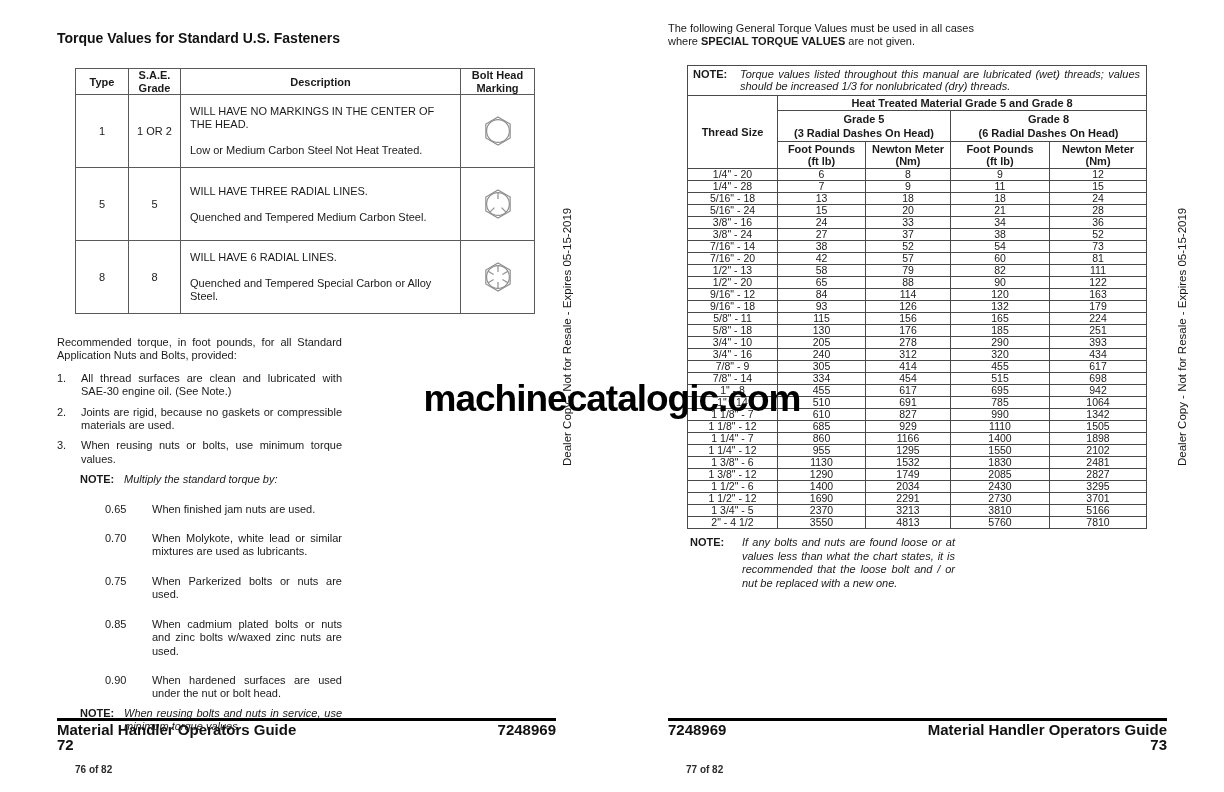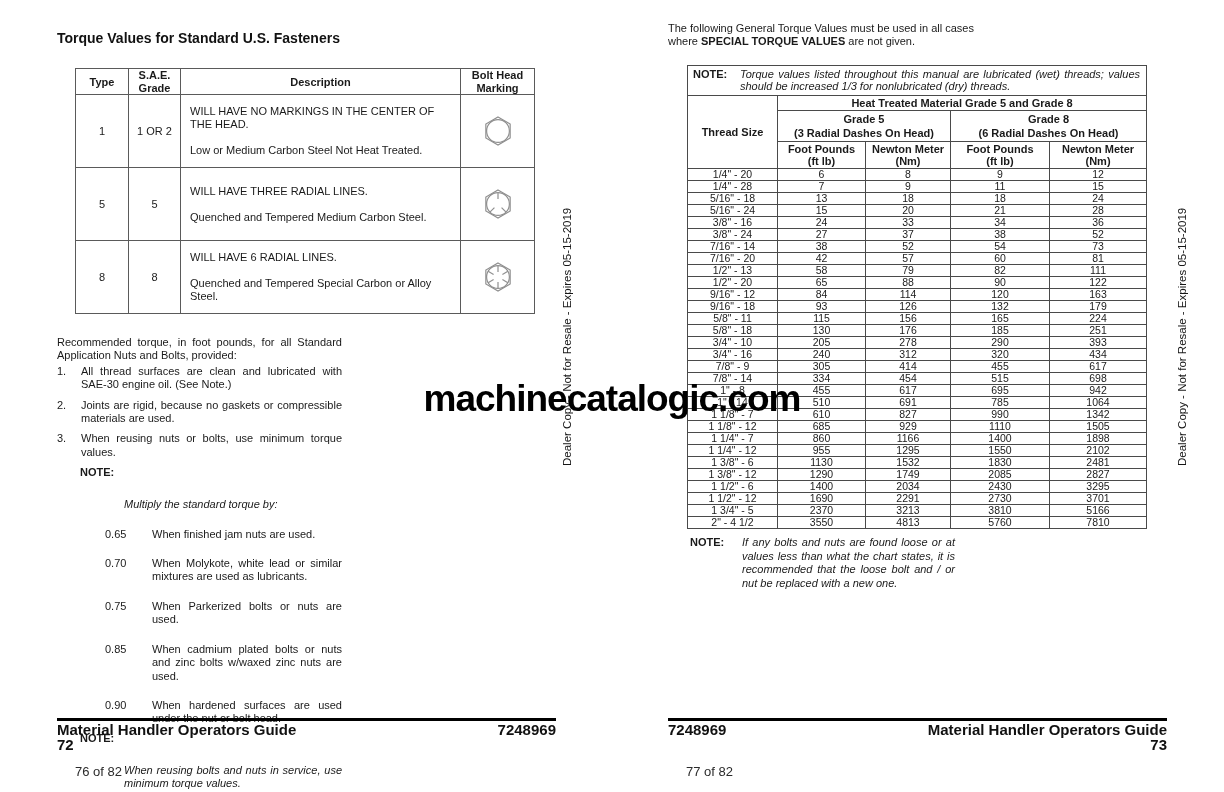--- a/index.html
+++ b/index.html
@@ -34,27 +34,27 @@
   .fastener-table th { font-weight:bold; height:25px; text-align:center; }
   .th2 span { display:block; line-height:12.5px; }
   .fastener-table tbody td { height:72px; text-align:center; }
   .fastener-table td.desc { text-align:left; padding:0 6px 0 9px; }
   .desc-inner { display:flex; flex-direction:column; justify-content:center; gap:13px; height:72px; }
   .desc-inner p { margin:0; line-height:13px; }
   .icon-cell svg { display:block; margin:0 auto; }
 
   .body-col { width:285px; margin-top:22px; font-size:11px; line-height:13.4px; }
   .just { text-align:justify; }
-  .body-col p.intro { margin:0 0 2px 0; }
+  .body-col p.intro { margin:0 0 9px 0; }
   .li { display:flex; margin:0 0 7px 0; }
   .li .num { width:24px; flex:none; }
   .li .litext { flex:1; }
   .noterow { display:flex; margin:4px 0 6px 0; }
   .noterow .nlabel { margin-left:23px; width:44px; flex:none; font-weight:bold; }
-  .noterow .ntext { flex:1; font-style:italic;margin-top:32px; }
+  .noterow .ntext { flex:1; font-style:italic; }
   .mult { display:flex; margin:16px 0 6px 0; }
   .mult .factor { margin-left:48px; width:47px; flex:none; }
   .mult .mtext { flex:1; }
 
   
   .page-right { position:absolute; left:668px; top:22px; width:500px; }
   .rintro { margin:0; font-size:11px; line-height:13.4px; }
 
   .torque-table {
     border-collapse:collapse; table-layout:fixed; width:459px;
@@ -80,21 +80,21 @@
   .rnote .ntext { width:213px; flex:none; font-style:italic; text-align:justify; }
 
   
   .rule { position:absolute; top:718px; height:3px; background:#000; }
   .rule-left { left:57px; width:499px; }
   .rule-right { left:668px; width:499px; }
   .footer { position:absolute; top:723px; font-size:15px; font-weight:bold; color:#111; }
   .footer-left { left:57px; width:499px; }
   .footer-right { left:668px; width:499px; }
   .frow { display:flex; justify-content:space-between; line-height:13px; }
-  .sheetnum { position:absolute; top:764px; font-size:13px; font-weight:normal; color:#2b2b2b; }
+  .sheetnum { position:absolute; top:764px; font-size:10px; font-weight:bold; color:#2b2b2b; }
   .sheetnum-left { left:75px; }
   .sheetnum-right { left:686px; }
   .ta-r { text-align:right; }
 </style>
 </head>
 <body>
 
 <div class="sheet">
 
   <div class="watermark">machinecatalogic.com</div>

